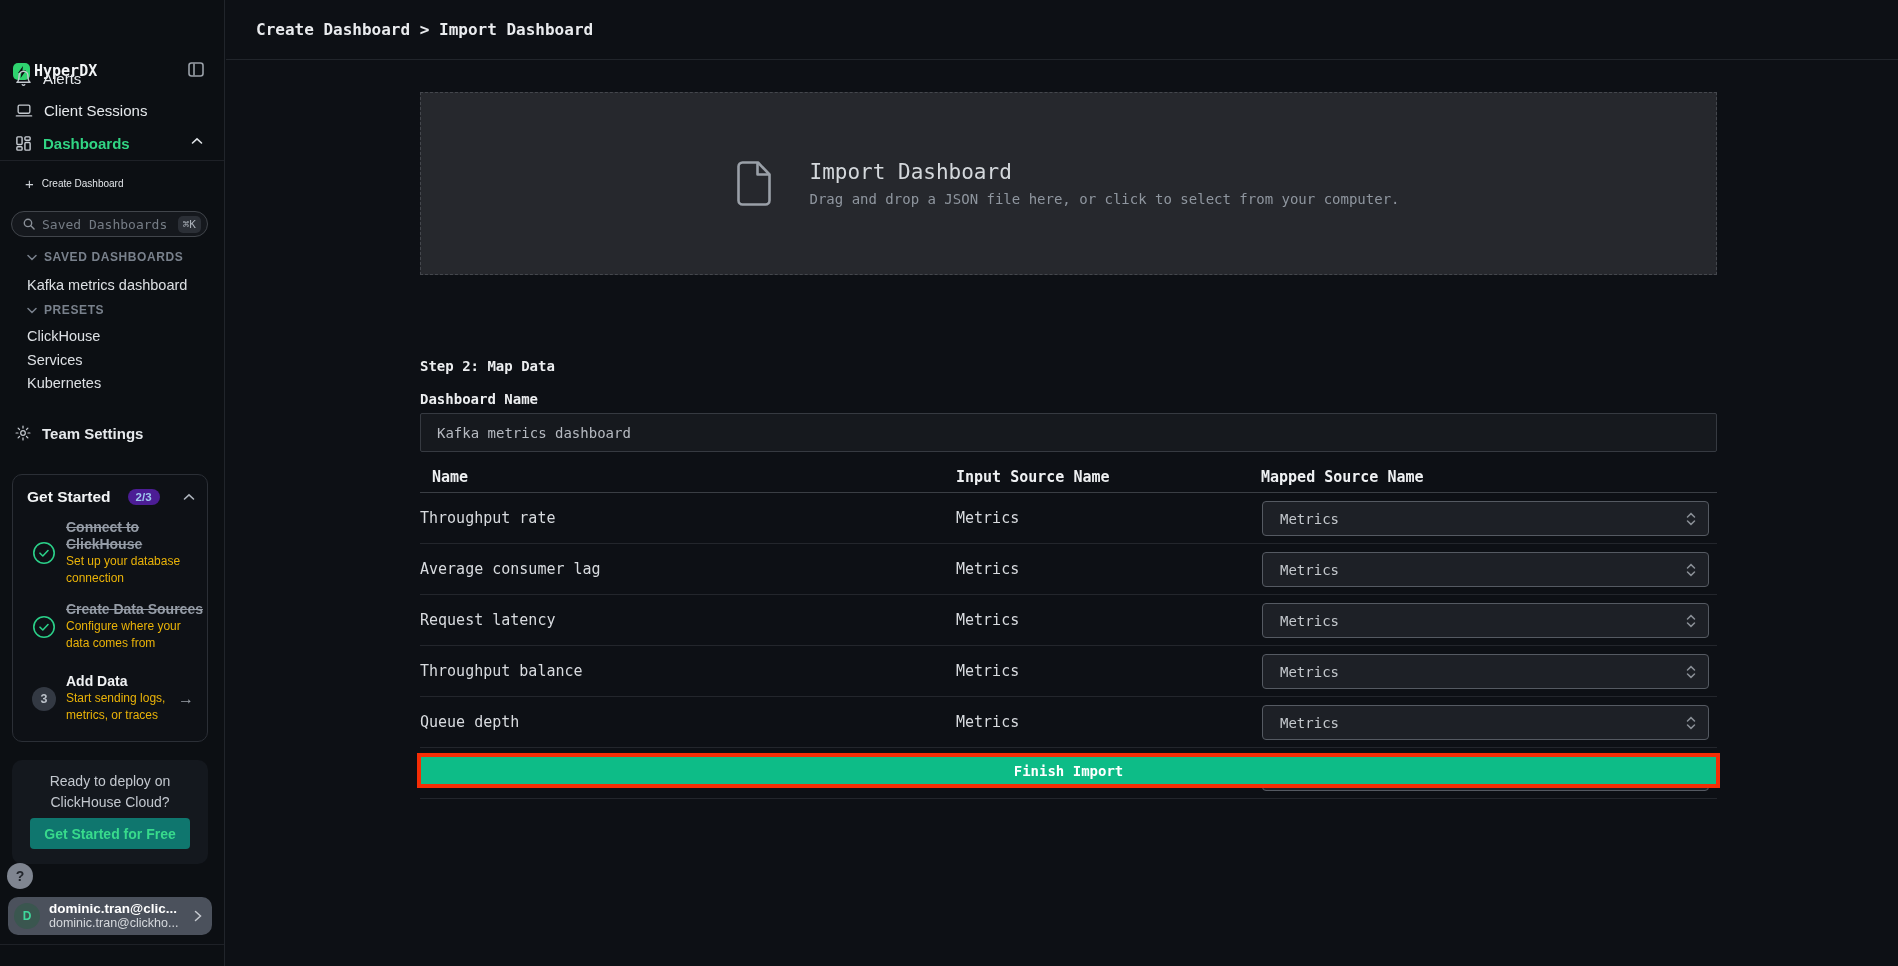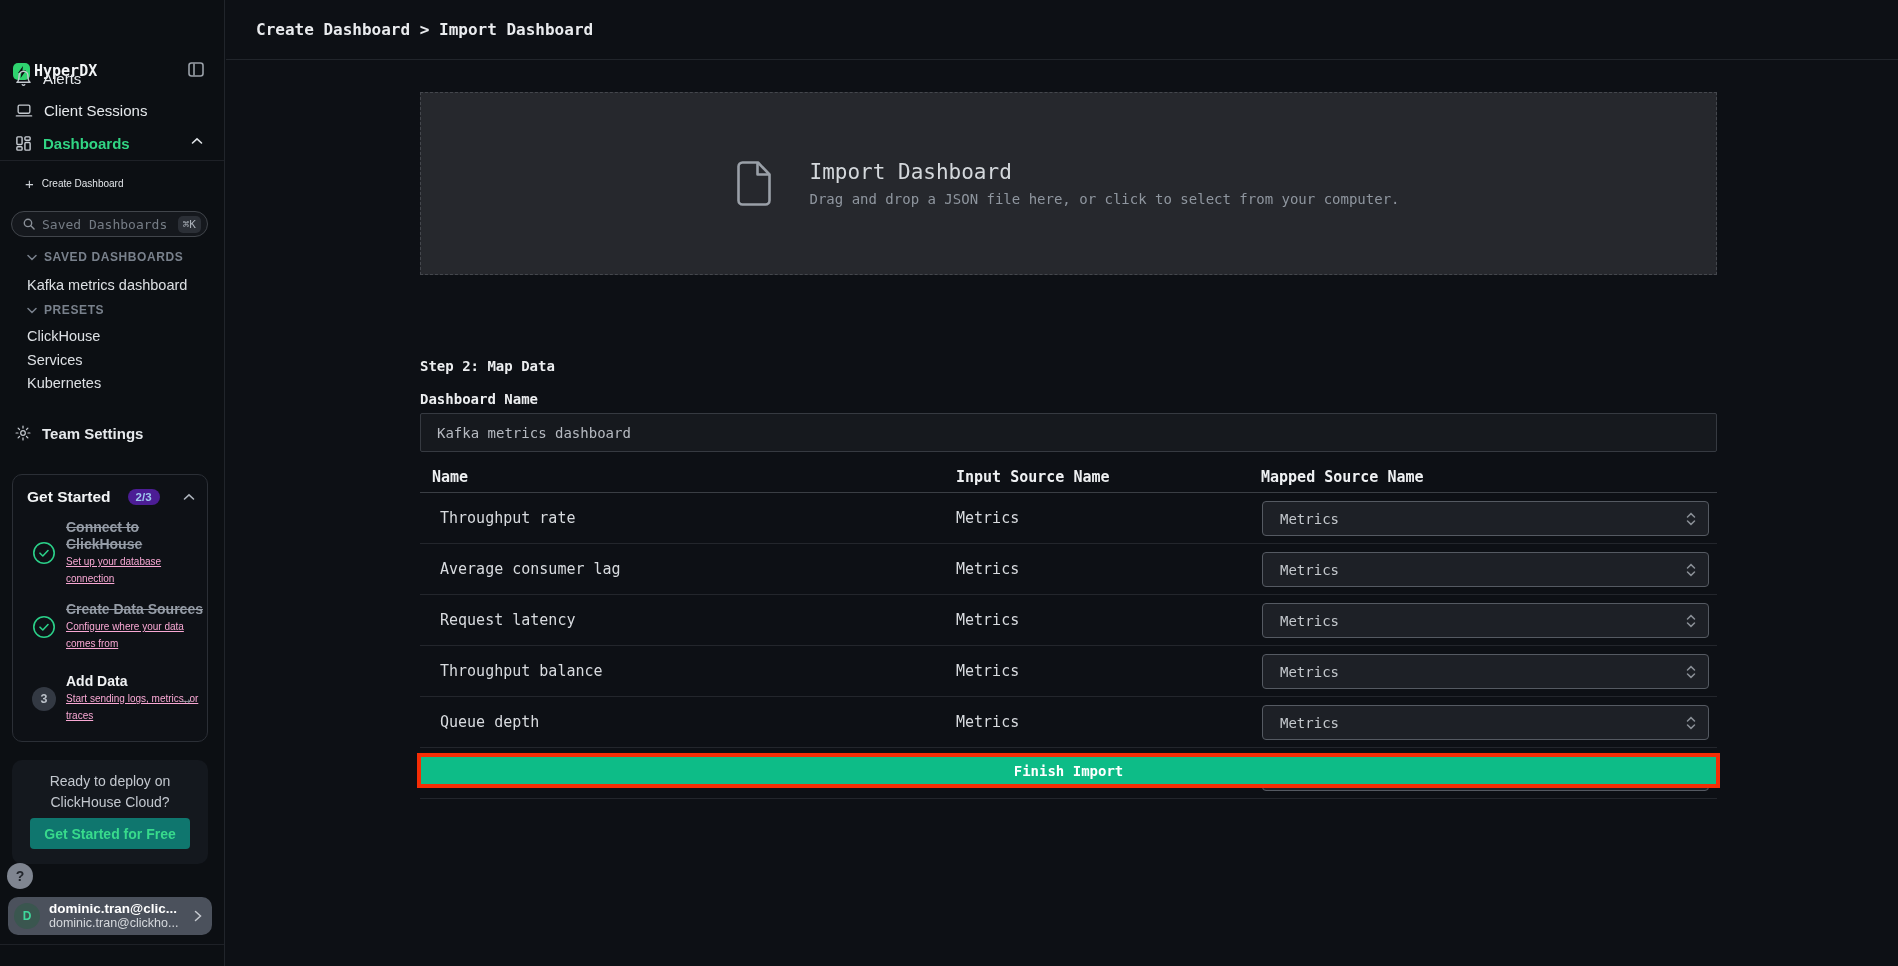--- a/index.html
+++ b/index.html
@@ -52,21 +52,21 @@
     display:flex; align-items:center;gap:8px; }
   .gs-title { font-size:15.5px; font-weight:bold; color:#f2f4f6; }
   .gs-badge { margin-left:9px; background:#4c1d95; color:#9dc8ee; font-size:11.5px;
     font-weight:bold; border-radius:10px; padding:2px 8px; }
   .gs-chevron { margin-left:auto; cursor:pointer; }
   .gs-item { position:absolute; left:0; right:0; display:flex; align-items:center;
     padding-left:19px; gap:10px; }
   .gs-texts { width:138px; line-height:17px; }
   .gs-item-title { font-size:14px; font-weight:bold; color:#f0f2f4; }
   .gs-item.done .gs-item-title { color:#959ca6; text-decoration:line-through; }
-  .gs-desc { font-size:10px; color:#f9a8d4;text-decoration:underline; }
+  .gs-desc { font-size:12px; color:#eab308; }
   .step-circle { width:24px; height:24px; border-radius:50%; background:#333943;
     color:#bac0c8; font-size:12.5px; font-weight:bold; display:flex;
     align-items:center; justify-content:center; flex:none; }
   .gs-arrow { position:absolute; right:13px; color:#9aa0a8; font-size:16px; }
 
   
   .cloud-card { position:absolute; left:12px; top:760px; width:196px; height:104px;
     background:#14181e; border-radius:10px; text-align:center; }
   .cloud-line { font-size:14px; color:#c3c8cf; line-height:21px; }
   .cloud-card .lines { padding-top:11px; }
@@ -110,21 +110,21 @@
     background:#16191e; border:1px solid #363a41; border-radius:2px; color:#b6bac1;
     font-size:14px; padding-left:16px; outline:none;
     font-family:"DejaVu Sans Mono","Liberation Mono",monospace; }
 
   .map-table { position:absolute; left:0; top:344px; width:1297px; }
   .thead { position:relative; height:29px; border-bottom:1px solid #3a3e44; }
   .th { position:absolute; top:0; line-height:26px; font-size:15px; font-weight:bold; color:#eef0f2; }
   .th.c1 { left:12px; } .th.c2 { left:536px; } .th.c3 { left:841px; }
   .trow { position:relative; height:51px; border-bottom:1px solid #23262c; }
   .td { position:absolute; top:0; line-height:51px; font-size:15px; color:#d8dbdf; }
-  .td.c1 { left:20px; } .td.c2 { left:536px; }
+  .td.c1 { left:0; } .td.c2 { left:536px; }
   .select { position:absolute; left:842px; top:8px; width:447px; height:35px;
     background:#1d2026; border:1px solid #555a62; border-radius:4px; display:flex;
     align-items:center; padding-left:17px; cursor:pointer; }
   .select .val { font-size:14px; color:#c4c8cd; }
   .select svg { position:absolute; right:12px; }
 
   .finish-btn { position:absolute; left:-3px; top:693px; width:1303px; height:35px;
     border:4px solid #f52d05; background:#0dbc87; display:flex; align-items:center;
     justify-content:center; cursor:pointer; }
   .finish-btn .lbl { font-size:14px; font-weight:bold; color:#ffffff; }

